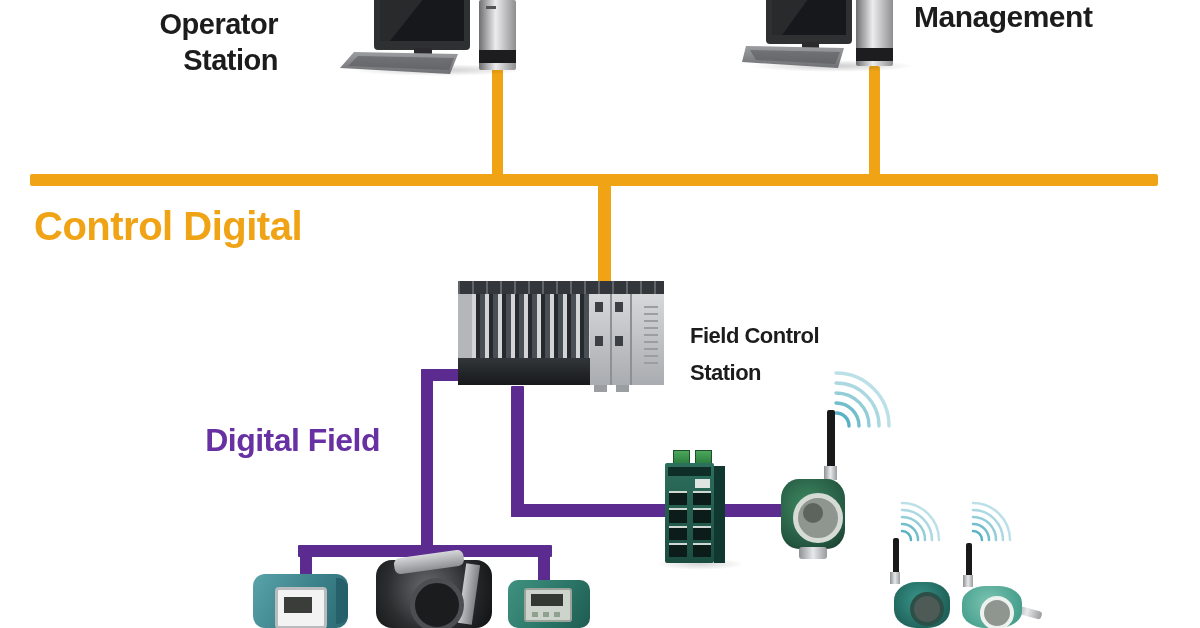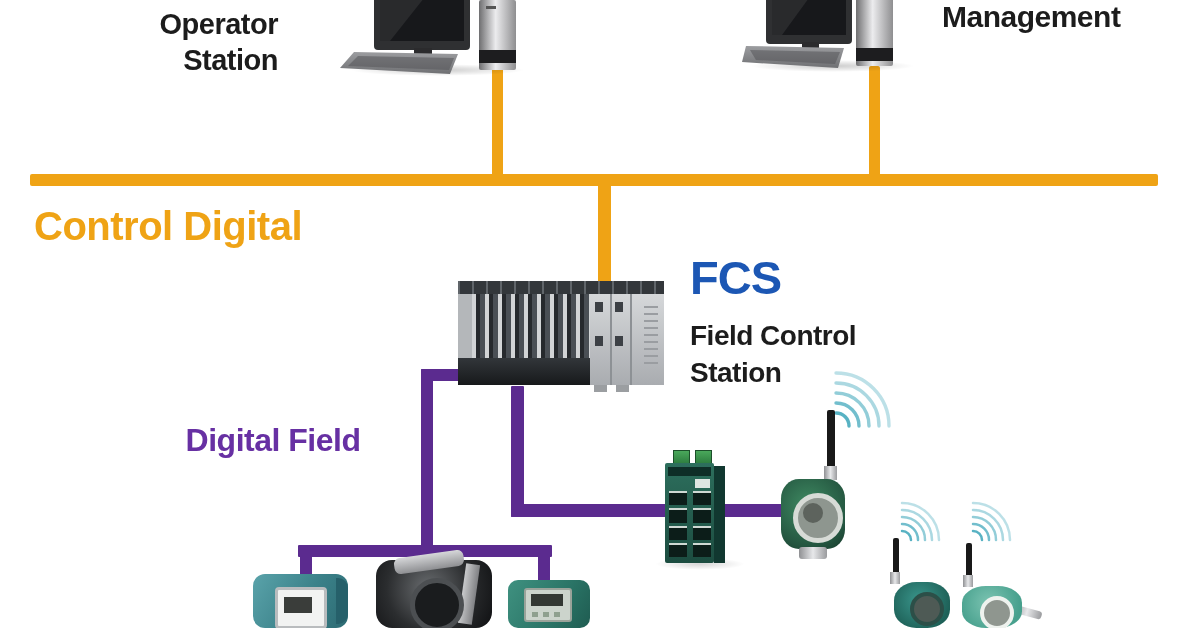--- a/index.html
+++ b/index.html
@@ -5,25 +5,25 @@
   html,body{margin:0;padding:0;background:#fff;}
   .stage{
     position:relative;width:1200px;height:628px;background:#ffffff;
     overflow:hidden;font-family:"Liberation Sans","DejaVu Sans",sans-serif;
   }
   .abs{position:absolute;}
 
   
   .lbl{color:#1c1c1c;font-weight:bold;letter-spacing:-0.5px;}
   .op-label{left:100px;top:6px;width:178px;text-align:right;font-size:29px;line-height:36px;}
-  .mgmt-label{left:942px;top:0px;font-size:30px;}
+  .mgmt-label{left:914px;top:0px;font-size:30px;}
   .ctrl-label{left:34px;top:204px;font-size:40px;color:#EFA315;letter-spacing:-0.5px;}
   .fcs-abbr{left:690px;top:250px;font-size:47px;color:#1C57B4;letter-spacing:-1px;}
-  .fcs-full{left:690px;top:317px;font-size:28px;line-height:37px;width:230px;}
-  .dfn-label{left:166px;top:420px;width:214px;text-align:center;font-size:32px;line-height:40px;color:#6730A3;}
+  .fcs-full{left:690px;top:317px;font-size:22px;line-height:37px;width:230px;}
+  .dfn-label{left:166px;top:420px;width:214px;text-align:right;font-size:32px;line-height:40px;color:#6730A3;}
 
   
   .oline{background:#EFA315;border-radius:2px;}
   .pline{background:#5B2B8F;border-radius:1px;}
 
   
   .pc-shadow{height:12px;border-radius:50%;background:radial-gradient(ellipse at center,rgba(0,0,0,.20),rgba(0,0,0,0) 70%);}
 
   
   .rack{left:458px;top:281px;width:206px;height:105px;}
@@ -104,21 +104,20 @@
   <div class="abs pline" style="left:511px;top:386px;width:13px;height:131px;"></div>
   <div class="abs pline" style="left:511px;top:504px;width:156px;height:13px;"></div>
   <div class="abs pline" style="left:723px;top:504px;width:60px;height:13px;"></div>
 
   <div class="abs lbl op-label">
     <div>Operator</div>
     <div>Station</div>
   </div>
   <div class="abs lbl mgmt-label">Management</div>
   <div class="abs lbl ctrl-label">Control Digital</div>
-  <div class="abs lbl fcs-abbr">FCS</div>
   <div class="abs lbl fcs-full">
     <div>Field Control</div>
     <div>Station</div>
   </div>
   <div class="abs lbl dfn-label">
     <div>Digital Field</div>
   </div>
 
   <div class="abs pc-shadow" style="left:350px;top:64px;width:175px;"></div>
   <svg class="abs" style="left:338px;top:0px;" width="185" height="84">

